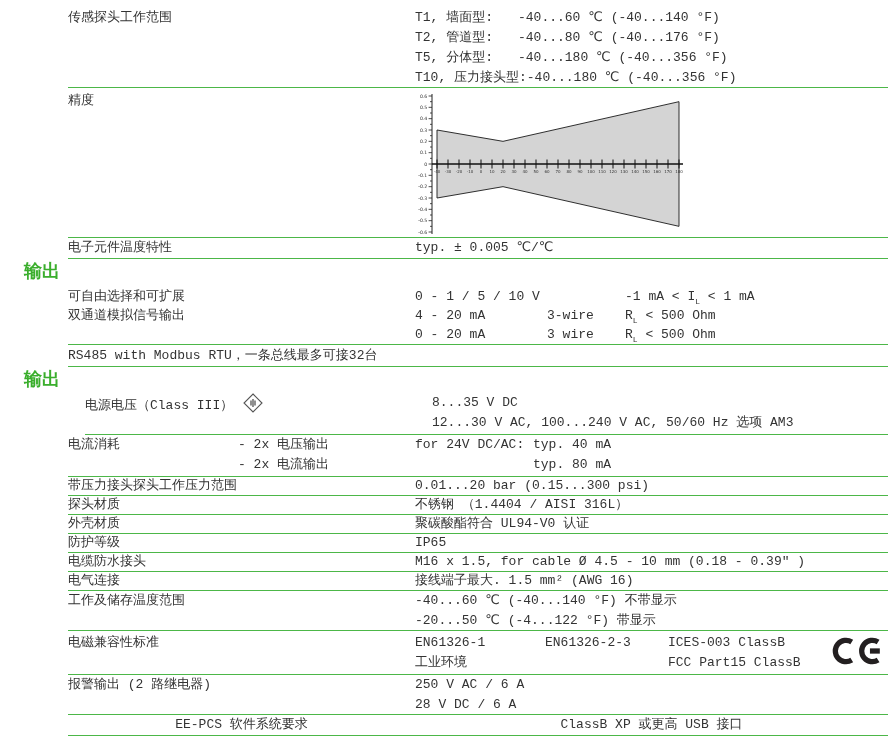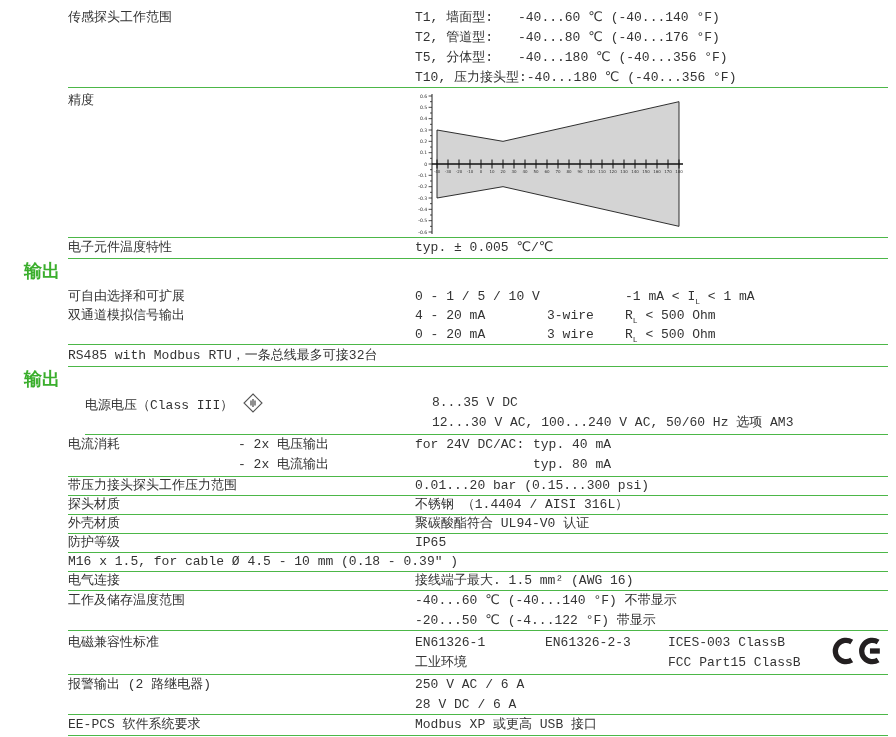--- a/index.html
+++ b/index.html
@@ -33,21 +33,21 @@
   .h-1{height:21px;line-height:19px;}
   .h-hdr{height:26px;line-height:26px;}
   .h-analog{height:60px;line-height:19px;padding-top:2px;}
   .h-dig{height:22px;line-height:21px;}
   .h-sup{height:42px;line-height:20px;margin-left:17px;}
   .h-cur{height:42px;line-height:20px;}
   .h-s{height:19px;line-height:18px;}
   .h-temp{height:40px;line-height:20px;}
   .h-emc{height:44px;line-height:20px;position:relative;padding-top:2px;}
   .h-alarm{height:40px;line-height:20px;}
-  .h-soft{height:21px;line-height:19px;}
+  .h-soft{height:21px;line-height:19px;text-align:center;}
   .chart-wrap{width:280px;}
   .classiii{vertical-align:-4px;margin-left:10px;}
   .ce{position:absolute;right:2px;top:0px;}
 </style>
 </head>
 <body>
 
 <div class="page">
   <div class="spec">
 
@@ -229,20 +229,21 @@
       <div class="lbl">外壳材质</div>
       <div class="val">聚碳酸酯符合 UL94-V0 认证</div>
     </div>
 
     <div class="row h-s">
       <div class="lbl">防护等级</div>
       <div class="val">IP65</div>
     </div>
 
     <div class="row h-s">
+      <div class="lbl">电缆防水接头</div>
       <div class="val"><span>M16 x 1.5, for cable Ø 4.5 - 10 mm</span> <span class="small">(0.18 - 0.39" )</span></div>
     </div>
 
     <div class="row h-s">
       <div class="lbl">电气连接</div>
       <div class="val"><span>接线端子最大. 1.5 mm²</span> <span class="small">(AWG 16)</span></div>
     </div>
 
     <div class="row h-temp">
       <div class="lbl">工作及储存温度范围</div>
@@ -268,17 +269,17 @@
     <div class="row h-alarm">
       <div class="lbl">报警输出 (2 路继电器)</div>
       <div class="val">
         <div>250 V AC / 6 A</div>
         <div>28 V DC / 6 A</div>
       </div>
     </div>
 
     <div class="row h-soft">
       <div class="lbl">EE-PCS 软件系统要求</div>
-      <div class="val">Modbus XP 或更高 USB 接口</div>
+      <div class="val">ClassB XP 或更高 USB 接口</div>
     </div>
 
   </div>
 </div>
 
 </body></html>

